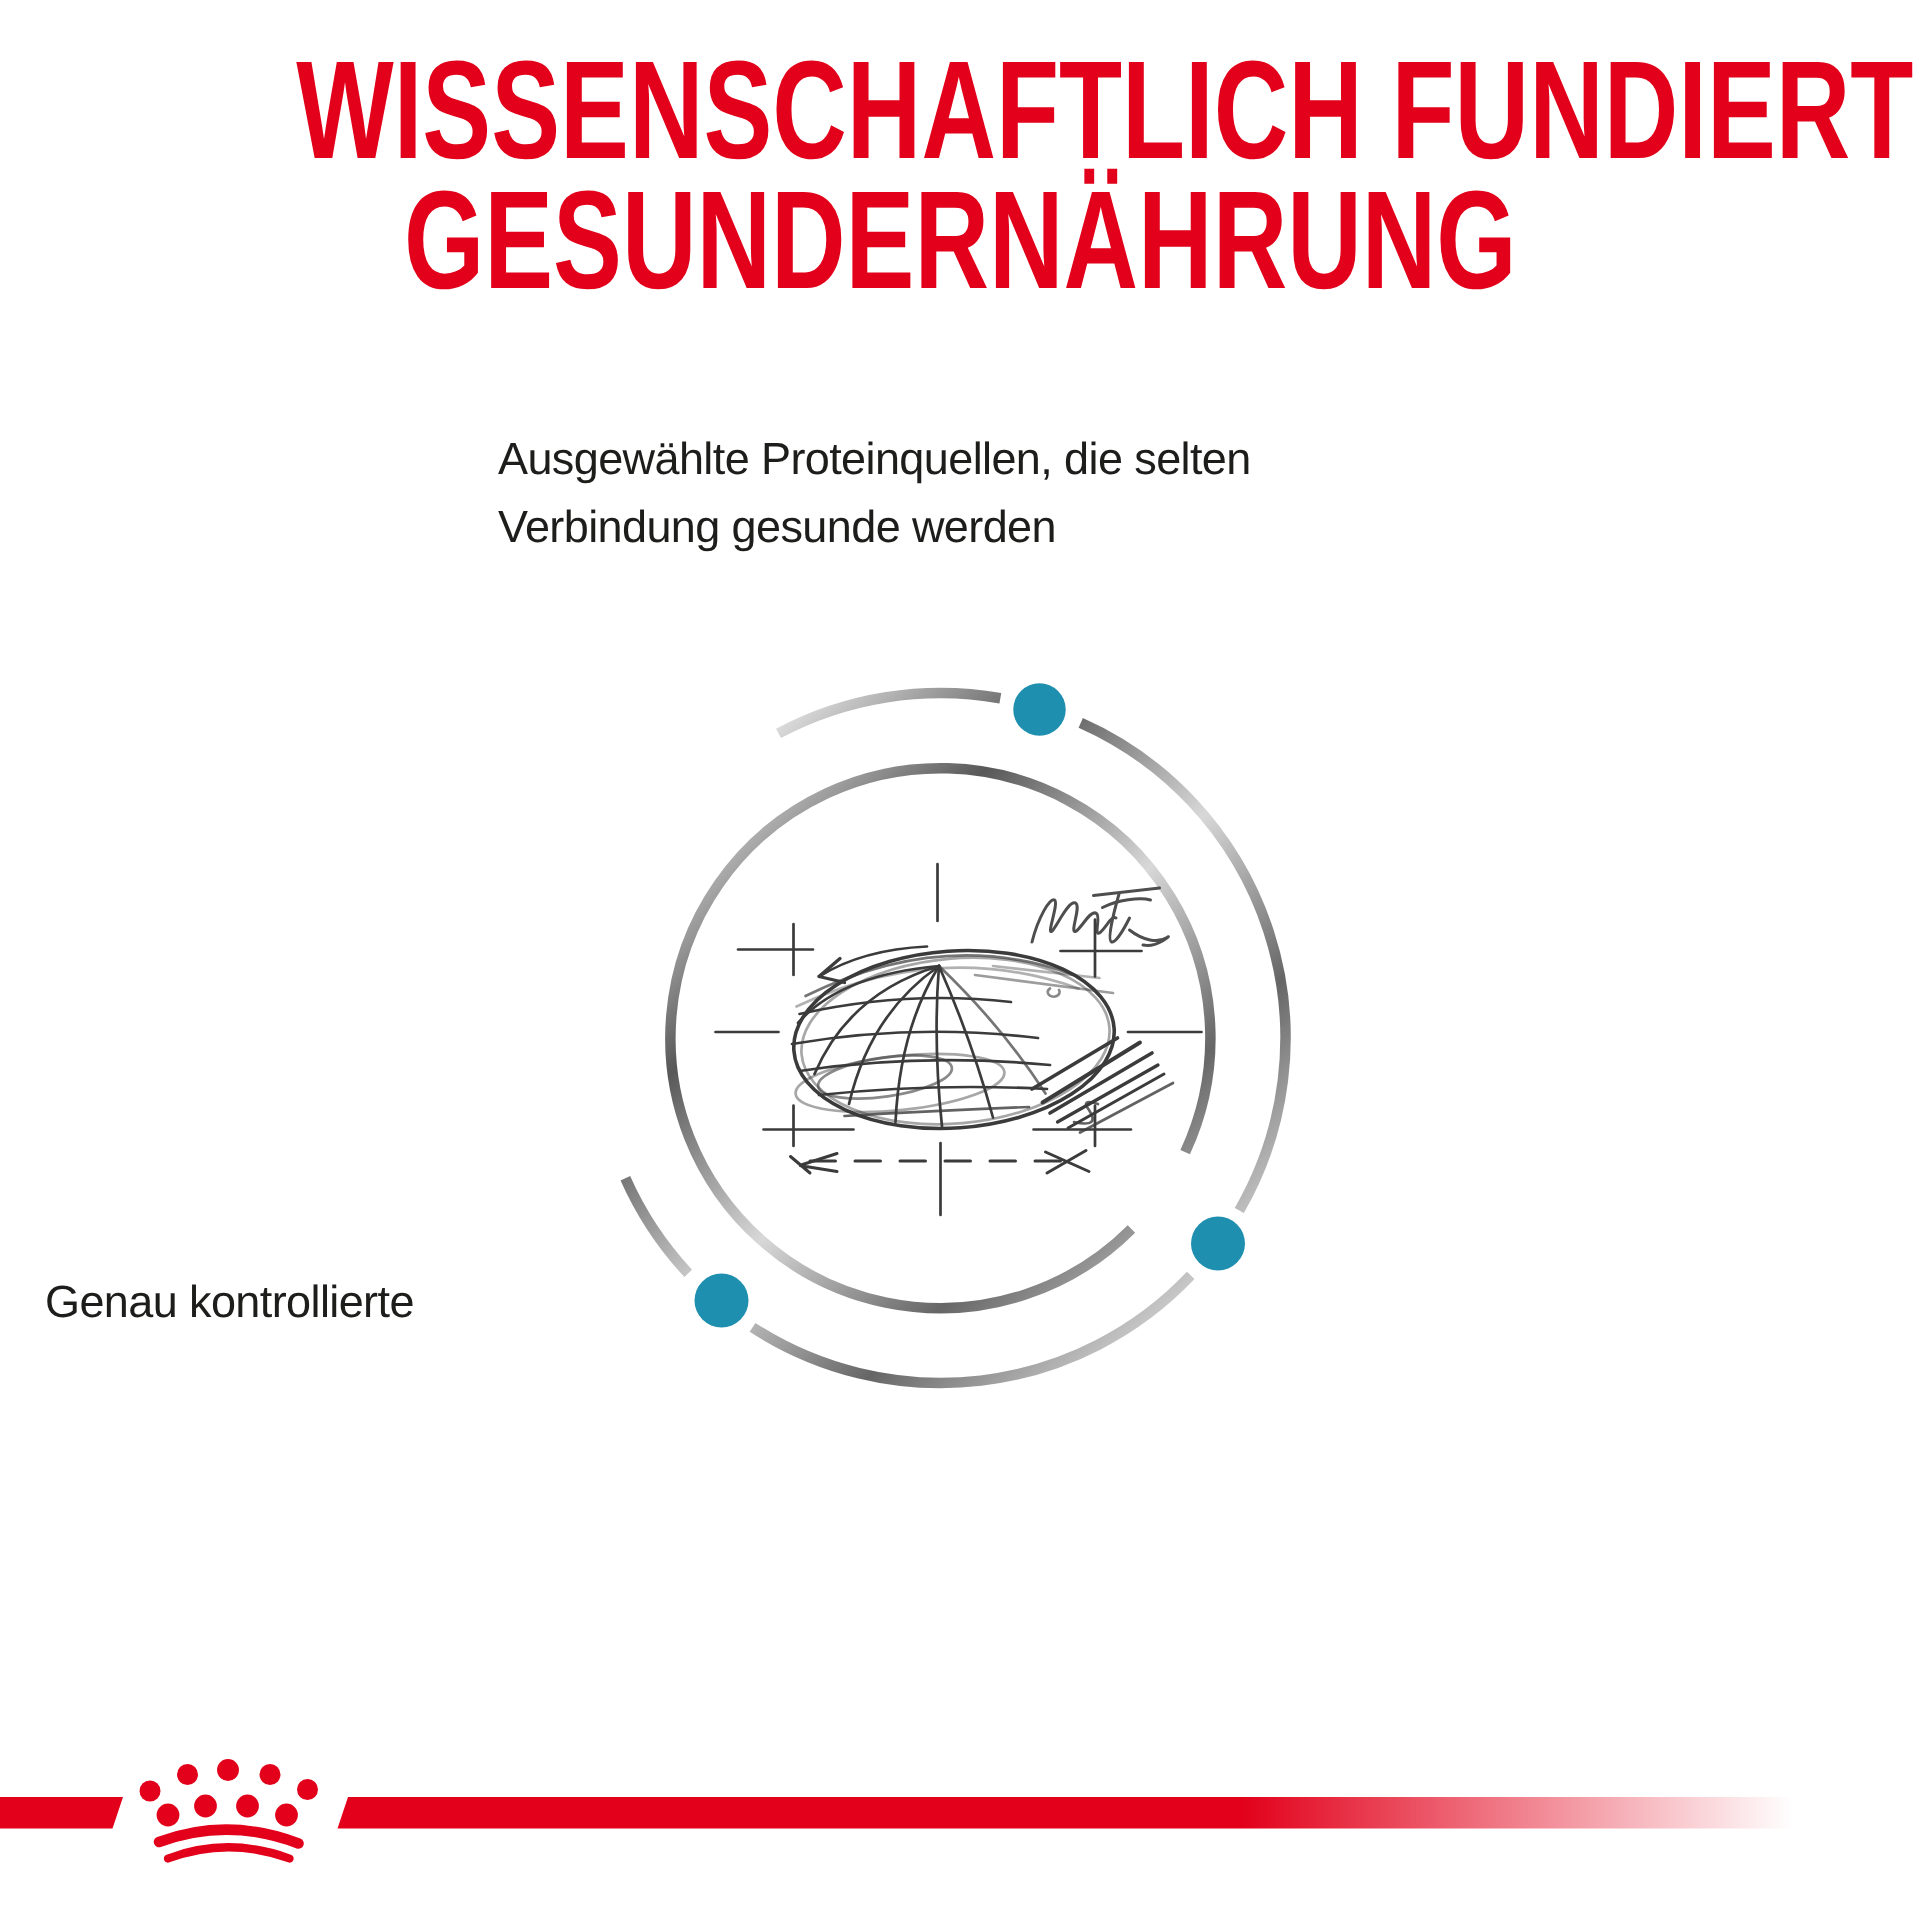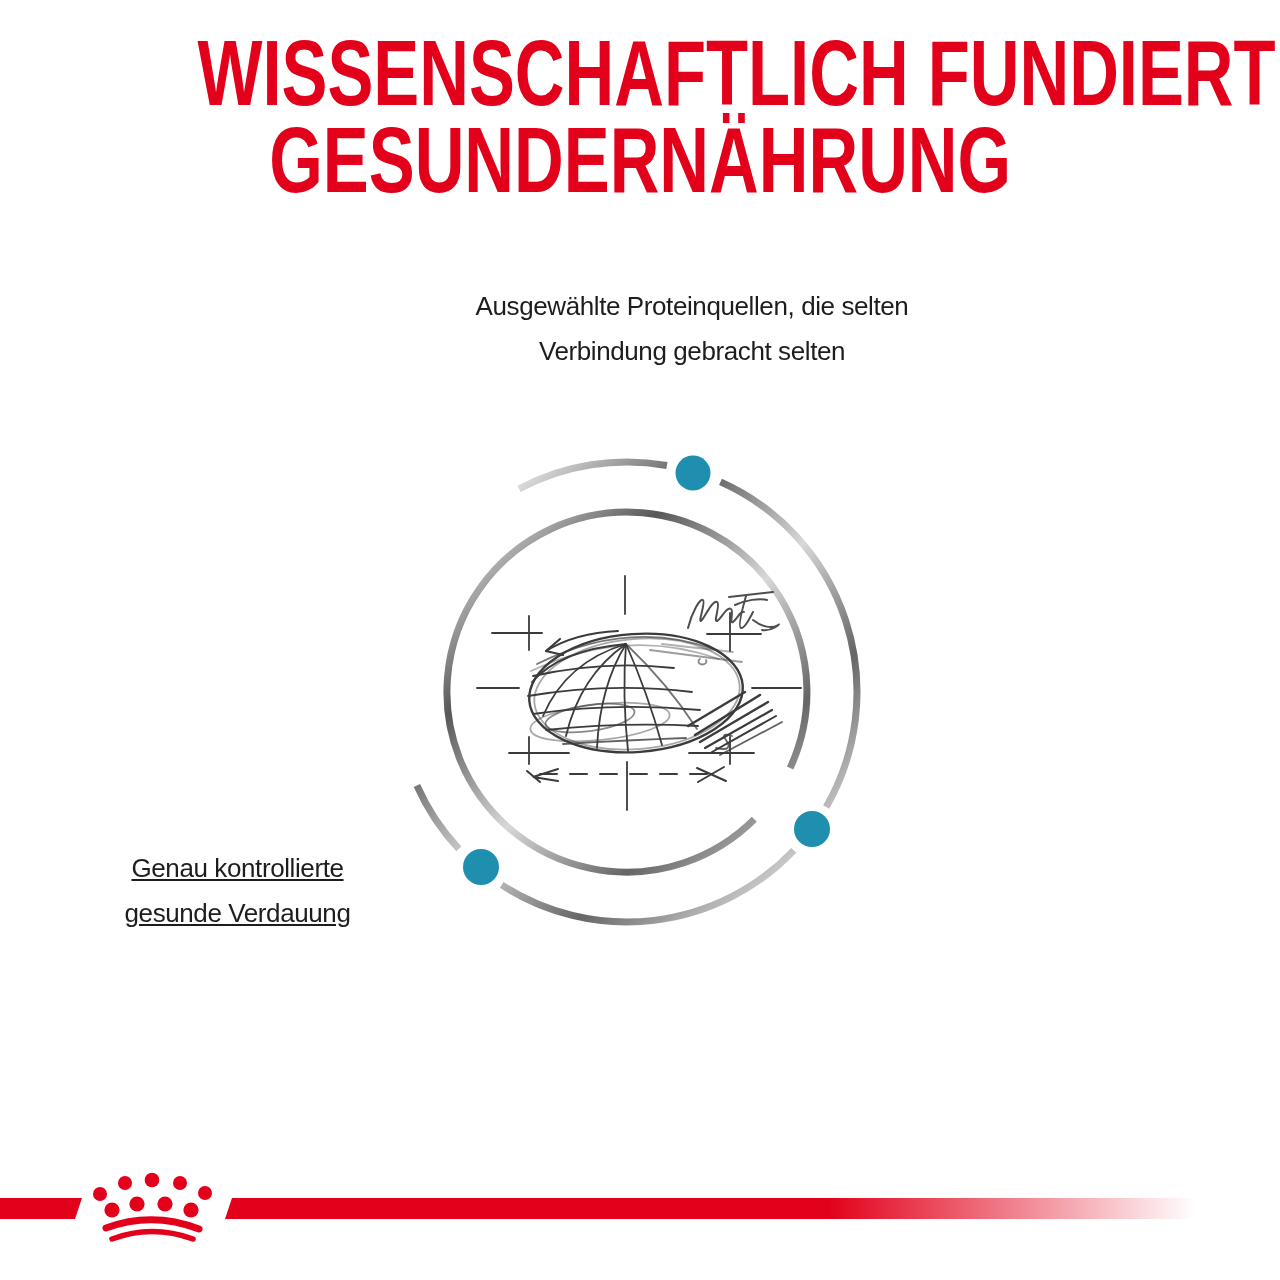--- a/index.html
+++ b/index.html
@@ -12,45 +12,44 @@
   .canvas{
     position:relative;width:1280px;height:1280px;background:#ffffff;overflow:hidden;
     font-family:"Liberation Sans","DejaVu Sans",sans-serif;color:var(--text_black);
   }
   .title{
     position:absolute;top:30px;left:0;width:1280px;text-align:center;
     font-weight:bold;font-size:93px;line-height:87px;color:var(--brand_red);
     white-space:nowrap;
   }
   .title .squeeze{display:inline-block;transform:scaleX(.74);transform-origin:50% 50%;}
-  .callout{position:absolute;text-align:center;font-size:26px;line-height:45px;letter-spacing:-0.4px;color:var(--text_black);}
+  .callout{position:absolute;font-size:30px;line-height:45px;letter-spacing:-0.4px;color:var(--text_black);}
   .callout-top{top:284px;left:332px;width:720px;}
-  .callout-left{top:846px;left:30px;width:415px;text-decoration:underline;}
+  .callout-left{top:846px;left:30px;width:415px;}
   .callout-right{top:841px;left:770px;width:405px;}
   svg.overlay{position:absolute;top:0;left:0;width:1280px;height:1280px;}
   .line{display:block;}
 </style>
 </head>
 <body>
 
 <div class="canvas">
 
   <h1 class="title">
     <span class="line"><span class="squeeze">WISSENSCHAFTLICH FUNDIERTE</span></span>
     <span class="line"><span class="squeeze">GESUNDERNÄHRUNG</span></span>
   </h1>
 
   <div class="callout callout-top">
     <span class="line">Ausgewählte Proteinquellen, die selten</span>
-    <span class="line">Verbindung gebracht selten</span>
+    <span class="line">Verbindung gesunde werden</span>
   </div>
 
   <div class="callout callout-left">
     <span class="line">Genau kontrollierte</span>
-    <span class="line">gesunde Verdauung</span>
   </div>
 
 
   <svg class="overlay" viewBox="0 0 1280 1280">
     <defs>
       <linearGradient id="metal" gradientUnits="userSpaceOnUse" x1="400" y1="430" x2="900" y2="950">
         <stop offset="0" stop-color="#7a7a7a"></stop>
         <stop offset="0.16" stop-color="#e2e2e2"></stop>
         <stop offset="0.33" stop-color="#585858"></stop>
         <stop offset="0.50" stop-color="#d8d8d8"></stop>

